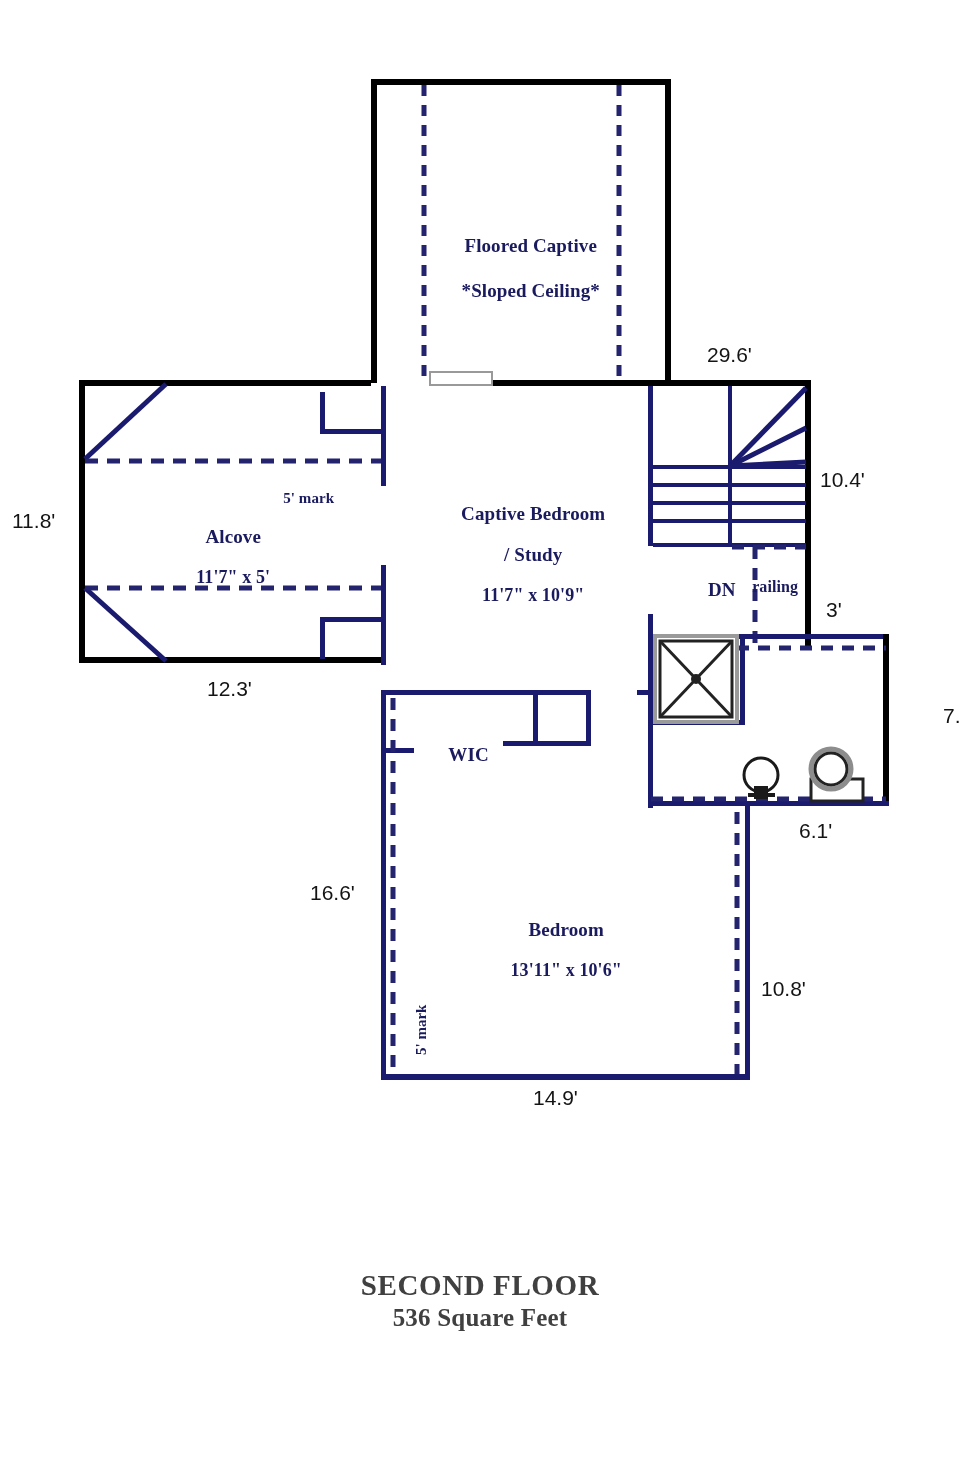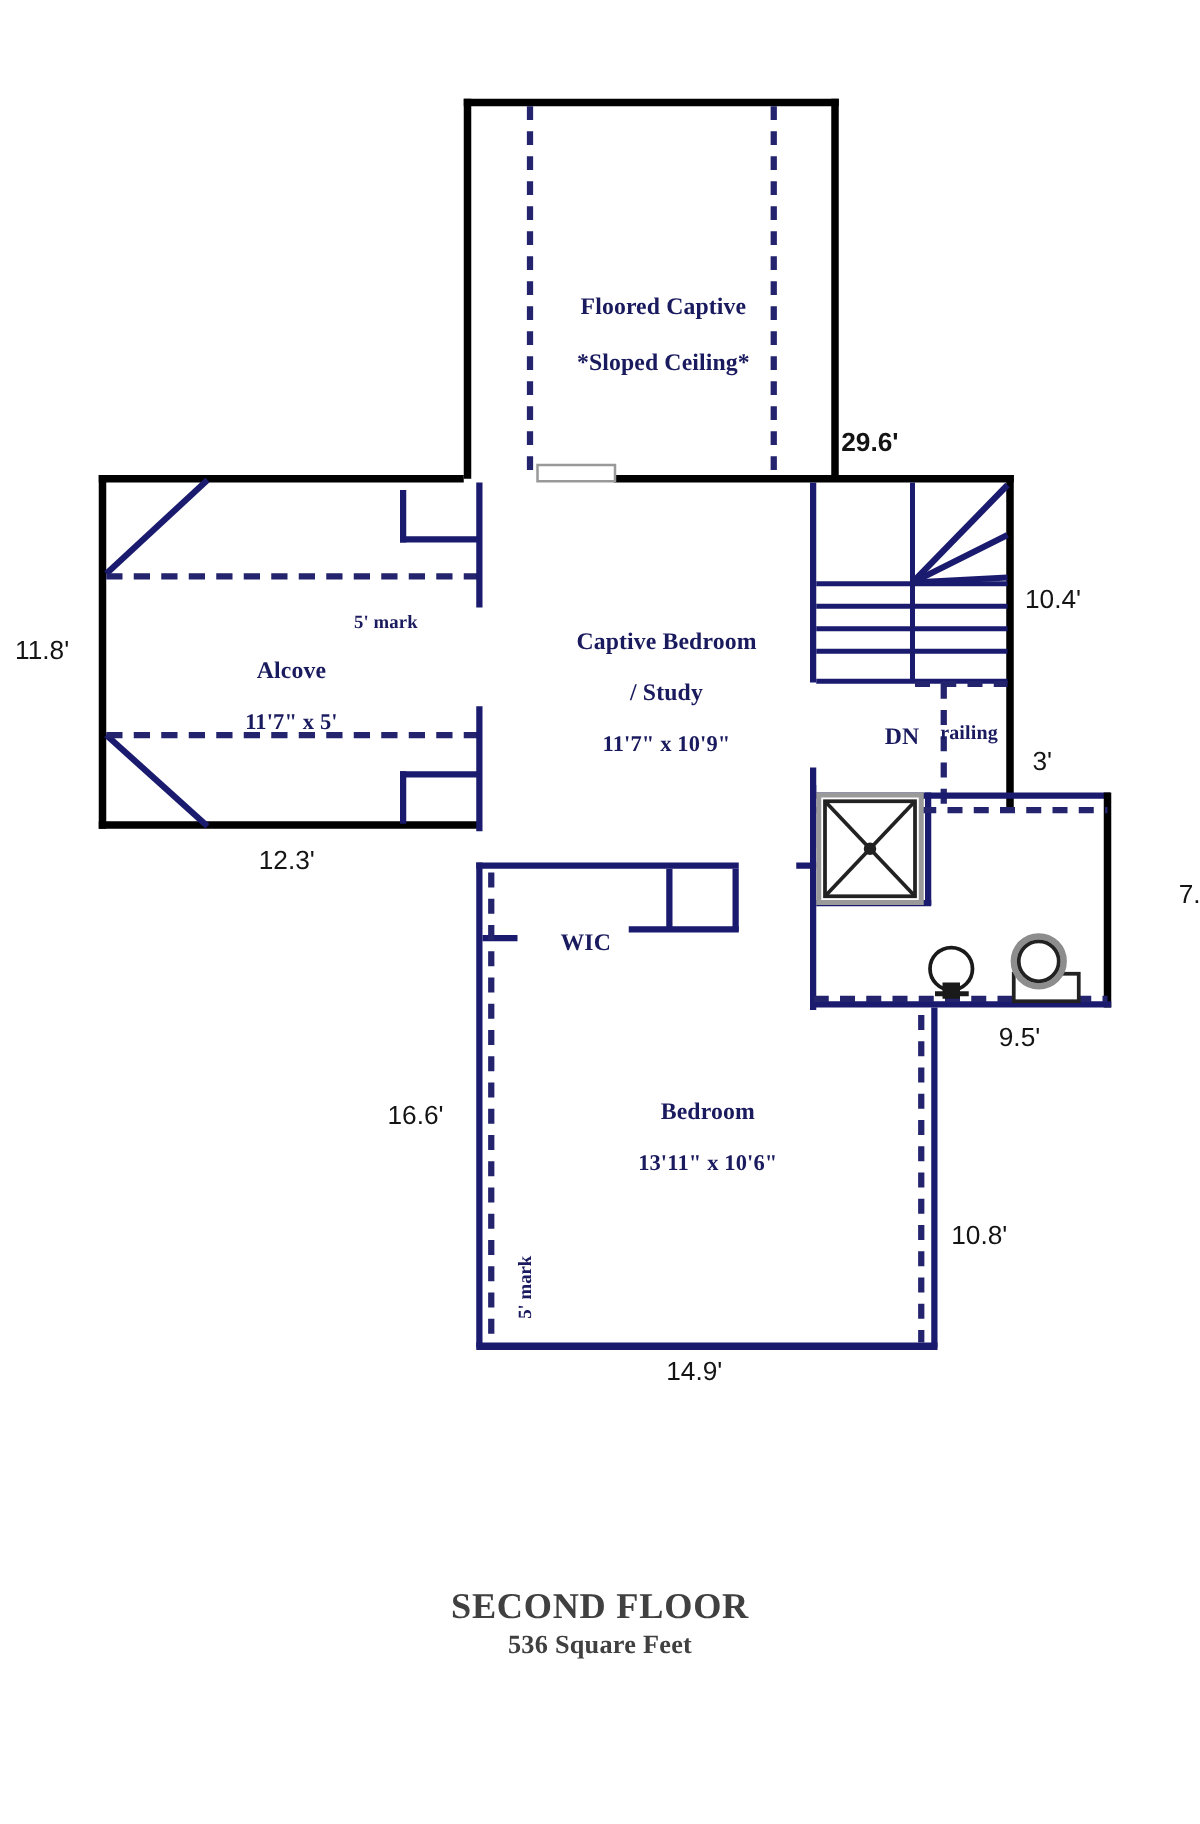--- a/index.html
+++ b/index.html
@@ -64,21 +64,21 @@
     text-align: center;
     color: #404040;
   }
   #title-block .t1 {
     font-size: 29px;
     font-weight: bold;
     letter-spacing: .6px;
     line-height: 1.22;
   }
   #title-block .t2 {
-    font-size: 21px;
+    font-size: 25px;
     font-weight: bold;
     letter-spacing: .2px;
     line-height: 1.22;
   }
 </style>
 </head>
 <body>
 
 <div id="plan-root">
 
@@ -257,30 +257,30 @@
   </div>
 
   <div class="lbl small-lbl" style="left:722px; top:559px; width:90px;">
     <span>railing</span>
   </div>
 
   <div class="lbl room-name" style="left:404px; top:722px; width:110px;">
     <span>WIC</span>
   </div>
 
-  <div class="lbl" style="left:443px; top:860px; width:230px;">
+  <div class="lbl" style="left:443px; top:900px; width:230px;">
     <span class="room-name">Bedroom</span><br>
     <span class="room-size">13'11" x 10'6"</span>
   </div>
 
   <div class="vert-mark" style="left:413px; top:1055px;">
     <span>5' mark</span>
   </div>
 
-  <div class="dim" style="left:673px; top:343px;font-weight:bold;">
+  <div class="dim" style="left:707px; top:343px;">
     <span>29.6'</span>
   </div>
 
   <div class="dim" style="left:12px; top:509px;">
     <span>11.8'</span>
   </div>
 
   <div class="dim" style="left:820px; top:468px;text-align:center;">
     <span>10.4'</span>
   </div>
@@ -291,21 +291,21 @@
 
   <div class="dim" style="left:826px; top:598px;">
     <span>3'</span>
   </div>
 
   <div class="dim" style="left:907px; top:704px;margin-left:36px;">
     <span>7.2'</span>
   </div>
 
   <div class="dim" style="left:799px; top:819px;">
-    <span>9.5'</span>
+    <span>6.1'</span>
   </div>
 
   <div class="dim" style="left:310px; top:881px;">
     <span>16.6'</span>
   </div>
 
   <div class="dim" style="left:761px; top:977px;">
     <span>10.8'</span>
   </div>
 

